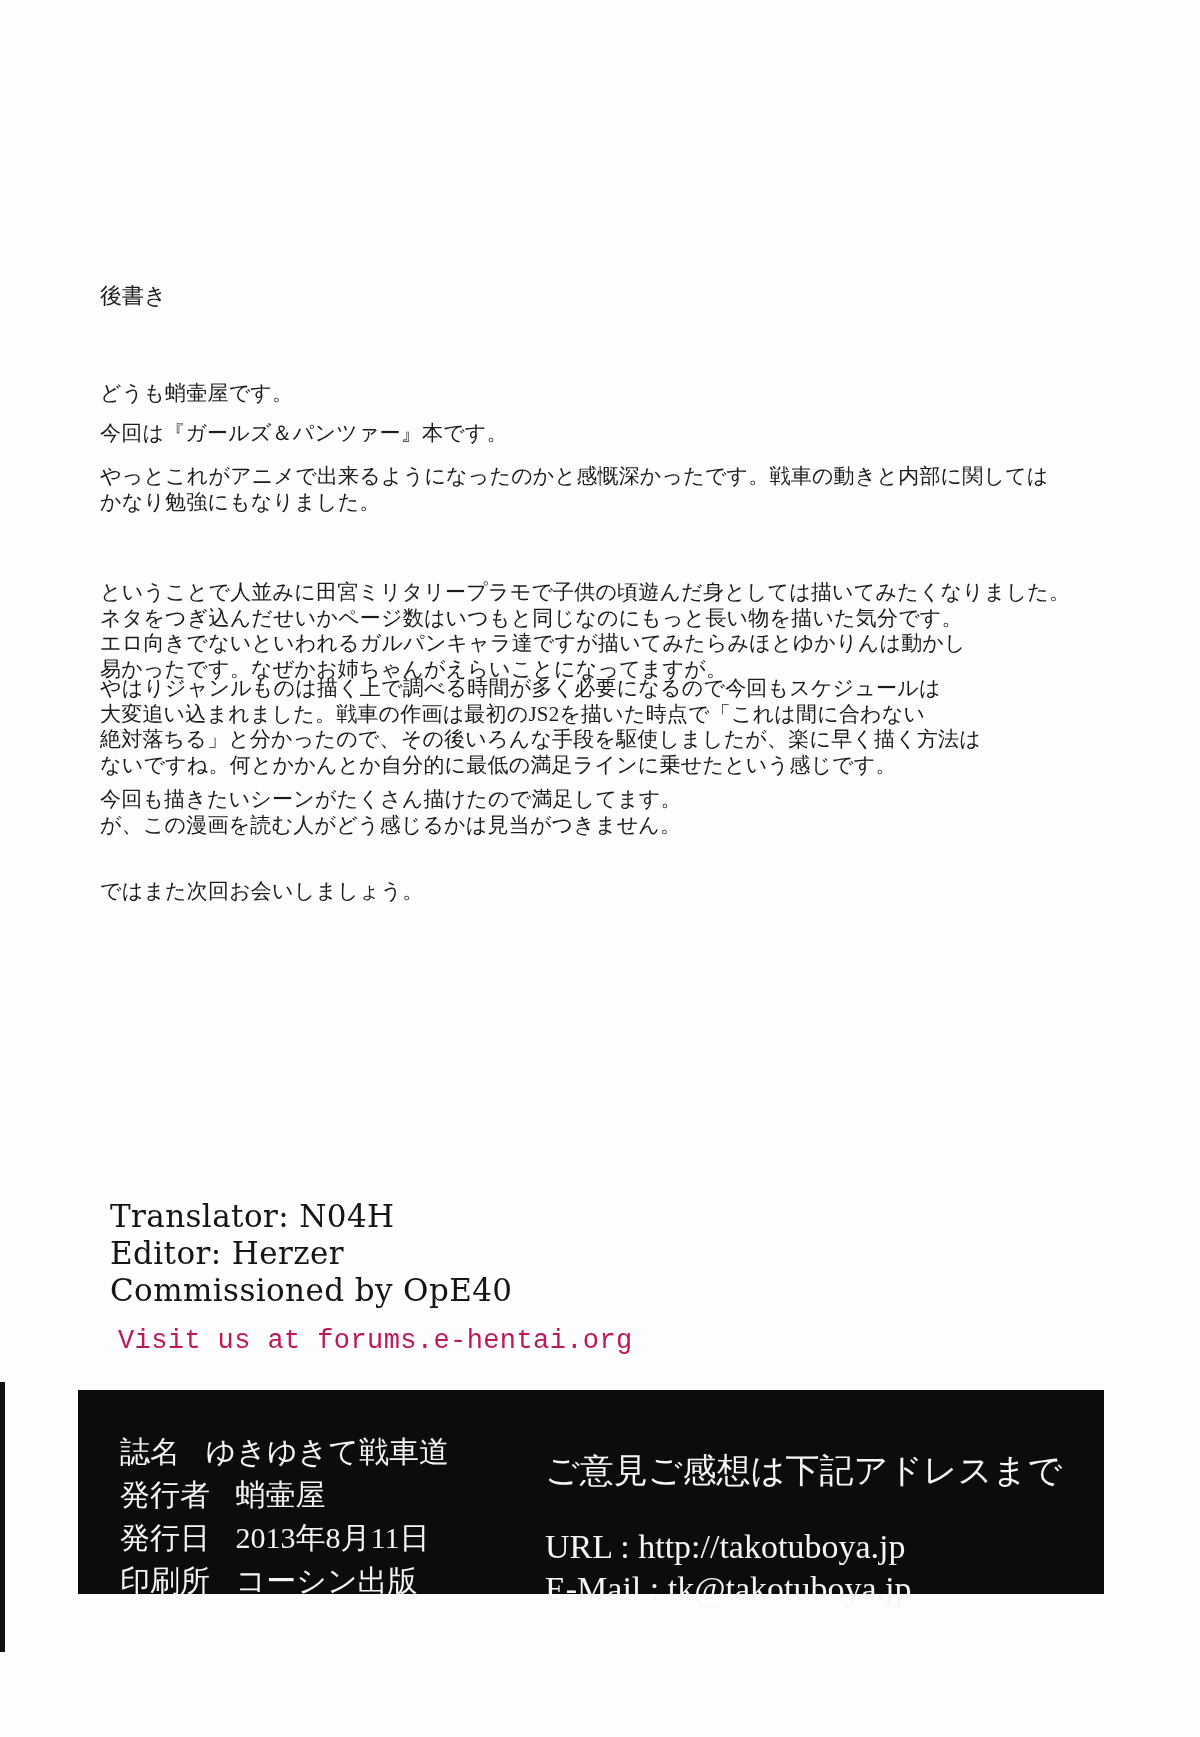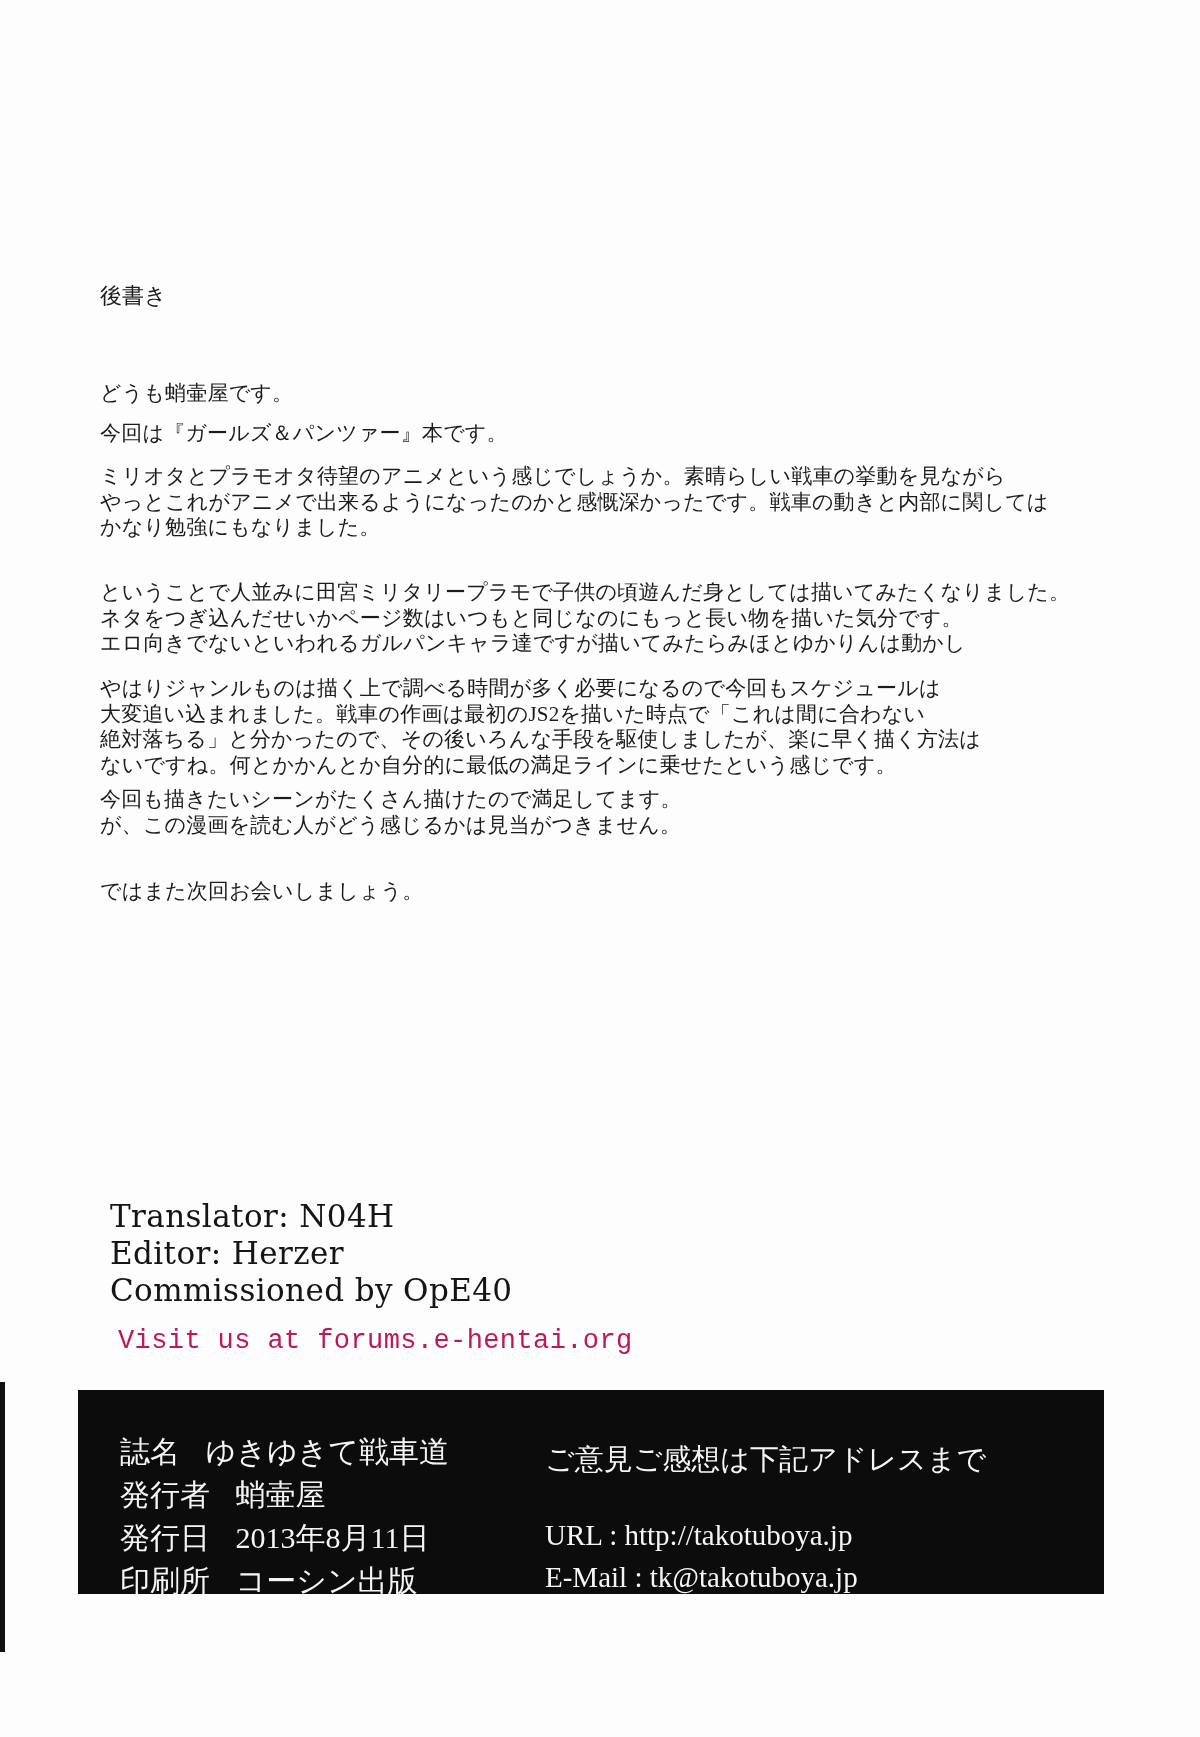--- a/index.html
+++ b/index.html
@@ -50,22 +50,22 @@
     background:#0c0c0c;
     color:#f5f5f5;
   }
   .colophon-left {
     position:absolute; left:42px; top:40px;
     font-size:30px; line-height:43px;
     white-space:nowrap;
   }
   .colophon-row .rlabel { margin-right:0.85em; }
   .colophon-right {
-    position:absolute; left:467px; top:48px;
-    font-size:29px; line-height:42px;
+    position:absolute; left:467px; top:60px;
+    font-size:34px; line-height:42px;
     white-space:nowrap;
   }
   .colophon-right .notice { margin-bottom:34px; }
   .edge-line {
     position:absolute; left:0; top:1382px;
     width:5px; height:270px; background:#111;
   }
 </style>
 </head>
 <body>
@@ -76,29 +76,29 @@
 
   <div class="para jp p0">
       <div>どうも蛸壷屋です。</div>
     </div>
 
   <div class="para jp p1">
       <div>今回は『ガールズ＆パンツァー』本です。</div>
     </div>
 
   <div class="para jp p2">
-      <div>ミリオタとプラモオタ待望のアニメという感じでしょうか。素晴らしい戦車の挙動を見ながら</div>
       <div>やっとこれがアニメで出来るようになったのかと感慨深かったです。戦車の動きと内部に関しては</div>
       <div>かなり勉強にもなりました。</div>
     </div>
 
   <div class="para jp p3">
       <div>ということで人並みに田宮ミリタリープラモで子供の頃遊んだ身としては描いてみたくなりました。</div>
       <div>ネタをつぎ込んだせいかページ数はいつもと同じなのにもっと長い物を描いた気分です。</div>
       <div>エロ向きでないといわれるガルパンキャラ達ですが描いてみたらみほとゆかりんは動かし</div>
+      <div>易かったです。なぜかお姉ちゃんがえらいことになってますが。</div>
     </div>
 
   <div class="para jp p4">
       <div>やはりジャンルものは描く上で調べる時間が多く必要になるので今回もスケジュールは</div>
       <div>大変追い込まれました。戦車の作画は最初のJS2を描いた時点で「これは間に合わない</div>
       <div>絶対落ちる」と分かったので、その後いろんな手段を駆使しましたが、楽に早く描く方法は</div>
       <div>ないですね。何とかかんとか自分的に最低の満足ラインに乗せたという感じです。</div>
     </div>
 
   <div class="para jp p5">

